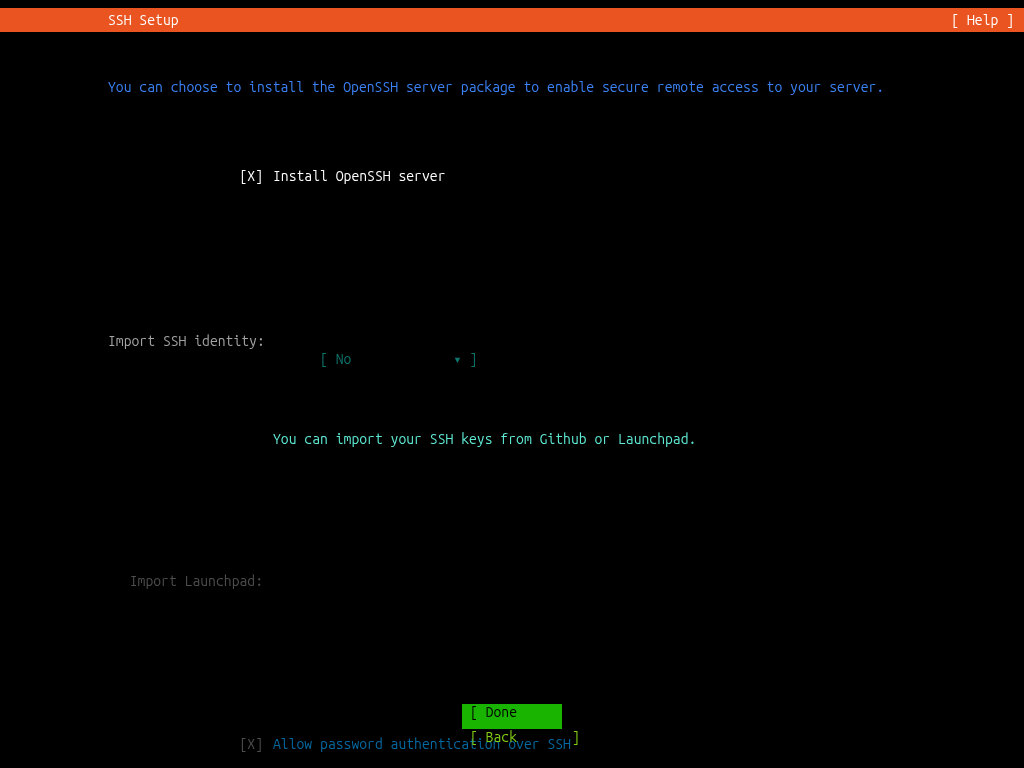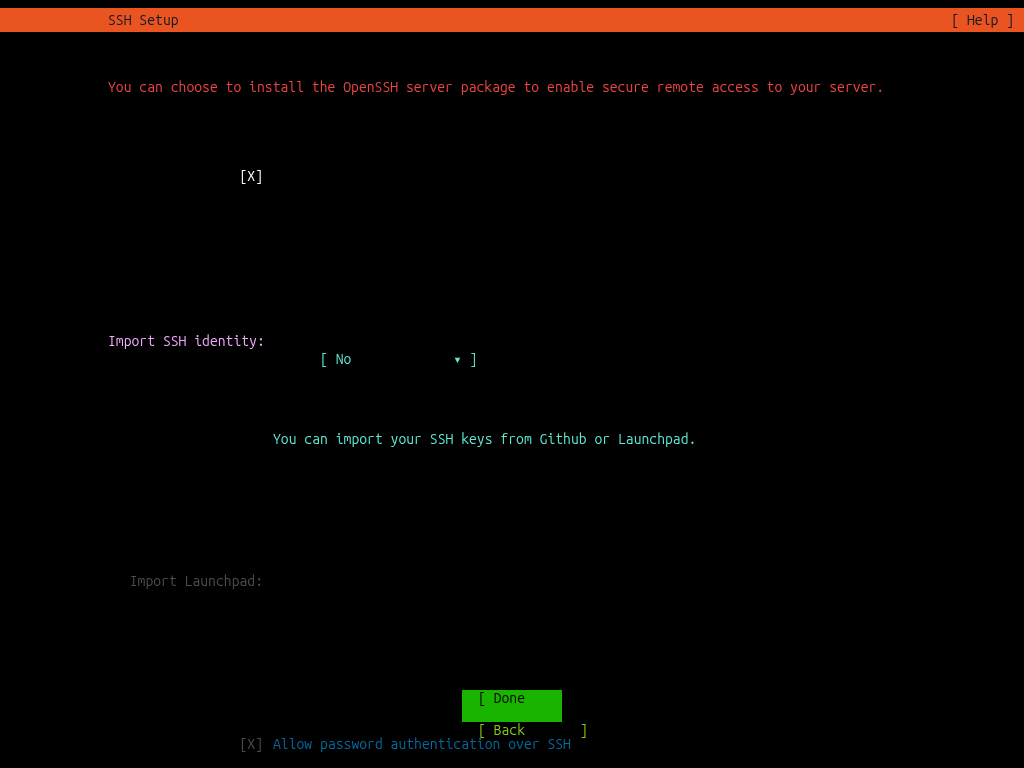--- a/index.html
+++ b/index.html
@@ -13,61 +13,61 @@
       background: #000000;
       font-family: "Ubuntu Mono", "DejaVu Sans Mono", "Courier New", monospace;
       font-size: 14px;
       color: #ffffff;
       overflow: hidden;
       position: relative;
       line-height: 1.35;
     }
     .titlebar {
       background: #e95420;
-      color: #0f172a;
+      color: #ffffff;
       height: 24px;
       display: flex;
       align-items: center;
       justify-content: space-between;
       padding: 0 10px 0 108px;
       margin-top: 8px;
     }
     .titlebar-title {
       white-space: pre;
     }
     .titlebar-help {
       white-space: pre;
       margin-left: 34px;
     }
     .content {
       padding-left: 108px;
       padding-top: 8px;
       white-space: pre;
     }
     .desc {
-      color: #ef4444;
+      color: #3b82f6;
       margin-bottom: 10px;
     }
     .row {
       display: flex;
       align-items: flex-start;
       margin-bottom: 4px;
     }
     .label-col {
       width: 155px;
       text-align: right;
-      color: #f0abfc;
+      color: #a3a3a3;
       white-space: pre;
     }
     .label-col.dim {
       color: #4d4d4d;
     }
     .field-col {
       margin-left: 10px;
-      color: #5eead4;
+      color: #0f766e;
       white-space: pre;
     }
     .field-col.dim {
       color: #4d4d4d;
     }
     .checkbox-row {
       display: flex;
       align-items: center;
       margin-bottom: 10px;
       margin-top: 4px;
@@ -104,23 +104,23 @@
       left: 0;
       width: 100%;
       display: flex;
       flex-direction: column;
       align-items: center;
       gap: 0px;
     }
     .btn {
       width: 100px;
       text-align: left;
-      padding-left: 16px;
+      padding-left: 8px;
       white-space: pre;
-      height: 32px;
+      height: 25px;
       line-height: 16px;
     }
     .btn-done {
       background: #19b400;
       color: #000000;
     }
     .btn-back {
       color: #84cc16;
     }
     .spacer {
@@ -133,20 +133,21 @@
 <div class="titlebar">
   <span class="titlebar-title">SSH Setup</span>
   <span class="titlebar-help">[ Help ]</span>
 </div>
 
 <div class="content">
   <div class="desc">You can choose to install the OpenSSH server package to enable secure remote access to your server.</div>
 
   <div class="checkbox-row">
     <span class="checkbox-mark">[X]</span>
+    <span class="checkbox-label">Install OpenSSH server</span>
   </div>
 
   <div class="spacer"></div>
 
   <div class="row">
     <span class="label-col">Import SSH identity:</span>
     <span class="field-col">
       <span class="dropdown">[ No             ▾ ]</span>
     </span>
   </div>

